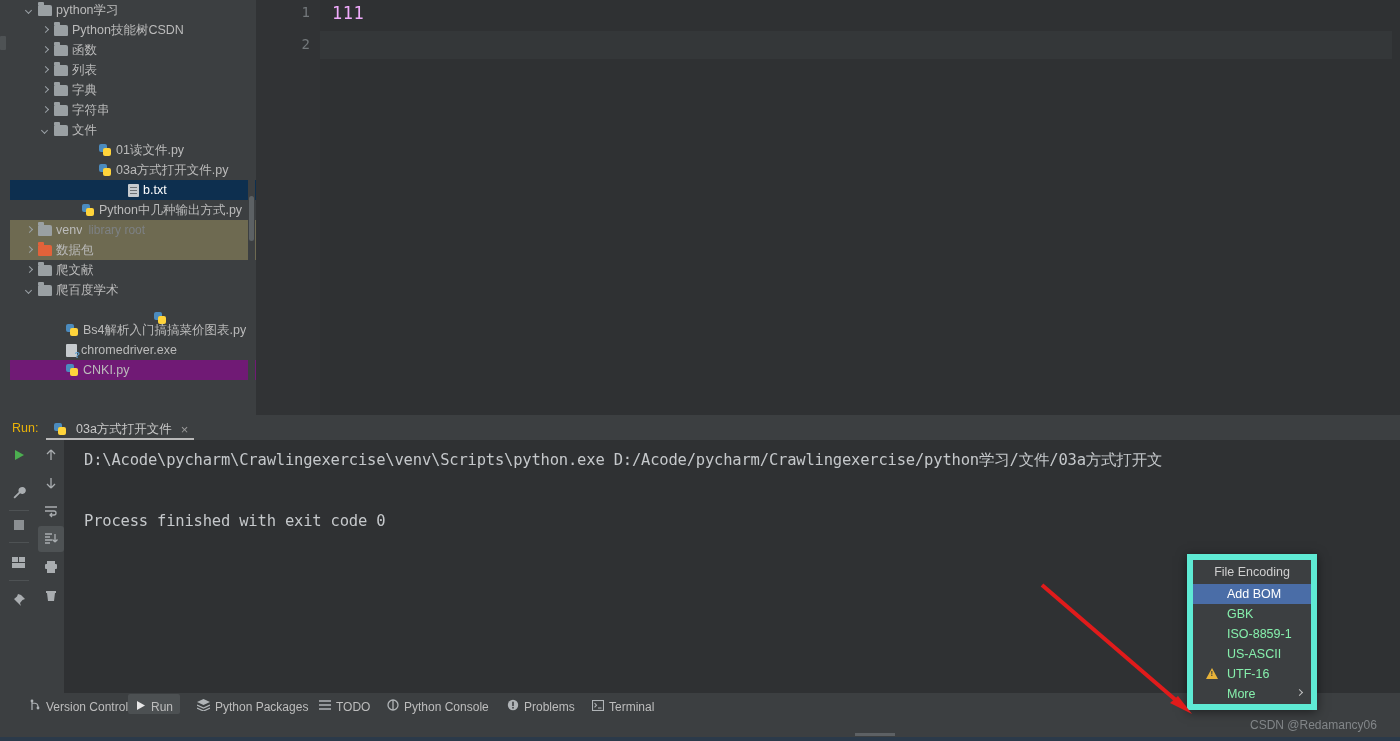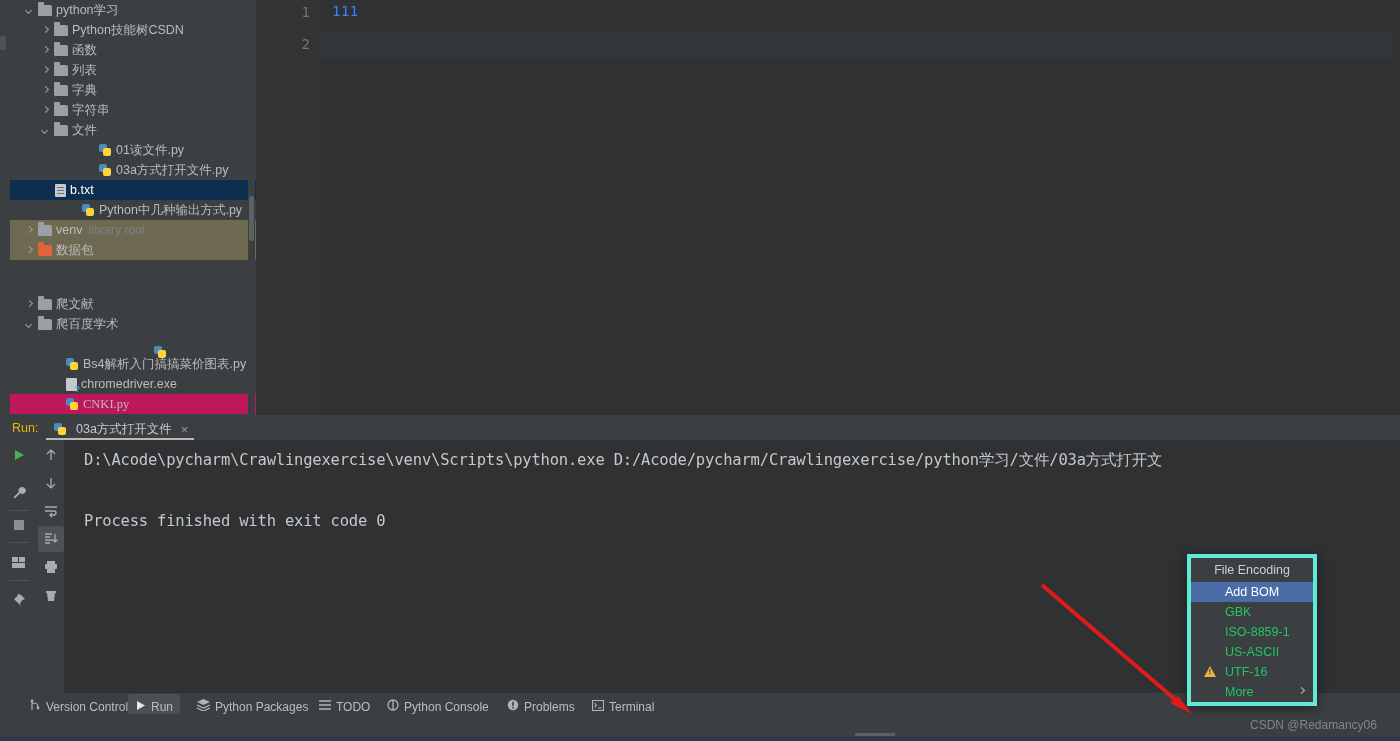--- a/index.html
+++ b/index.html
@@ -26,21 +26,21 @@
     position: absolute; left: 10px; top: 0; width: 246px; height: 419px;
     background: #3c3f41; overflow: hidden;
   }
   .tree-row {
     position: relative; height: 20px; display: flex; align-items: center;
     font-size: 12.5px; color: #bbbbbb; white-space: nowrap;
   }
   .tree-row.hoverbg { background: #43474a; }
   .tree-row.selected { background: #0d2f4f; color: #ffffff; }
   .tree-row.libhl { background: #6e6a51; }
-  .tree-row.cutoff { background: #be185d; font-family: Liberation Serif, serif; }
+  .tree-row.cutoff { background: #701a75; }
   .arrow {
     width: 11px; height: 11px; flex: 0 0 11px; margin-right: 3px;
     position: relative;
   }
   .arrow.right::before {
     content: ''; position: absolute; left: 3px; top: 2px;
     width: 4px; height: 4px; border-right: 1.4px solid #9aa0a6;
     border-bottom: 1.4px solid #9aa0a6; transform: rotate(-45deg);
   }
   .arrow.down::before {
@@ -117,22 +117,22 @@
     position: absolute; right: 10px; font-size: 14px; color: #73787b;
     font-family: "DejaVu Sans Mono", monospace;
   }
   .ln1 { top: 4px; }
   .ln2 { top: 36px; }
   .caretline {
     position: absolute; left: 64px; top: 31px; width: 1080px; height: 28px;
     background: #343739;
   }
   .code-text {
-    position: absolute; left: 76px; top: 3px; font-size: 14px;
-    color: #3b82f6; font-family: "DejaVu Sans Mono", monospace;
+    position: absolute; left: 76px; top: 3px; font-size: 17px;
+    color: #f0abfc; font-family: "DejaVu Sans Mono", monospace;
     letter-spacing: 0.5px;
   }
   .editor-right-edge {
     position: absolute; right: 0; top: 0; width: 8px; height: 415px;
     background: #2f3133;
   }
   .editor-bottom {
     position: absolute; left: 256px; top: 415px; width: 1144px; height: 4px;
     background: #3c3f41;
   }
@@ -209,30 +209,30 @@
     background: #2b3a4a;
   }
   .bottom-accent2 {
     position: absolute; left: 855px; top: 733px; width: 40px; height: 3px;
     background: #5d6164;
   }
 
   
   .popup {
     position: absolute; left: 1187px; top: 554px; width: 130px;
-    background: #3c3f41; border: 4px solid #5eead4;
+    background: #3c3f41; border: 6px solid #5eead4;
     box-shadow: 0 2px 10px rgba(0,0,0,0.5); z-index: 40;
   }
   .popup-title {
     height: 24px; display: flex; align-items: center; justify-content: center;
     font-size: 12.5px; color: #cfcfcf; background: #3c3f41;
   }
   .popup-item {
     height: 20px; display: flex; align-items: center;
-    padding-left: 34px; font-size: 12.5px; color: #22c55e;
+    padding-left: 34px; font-size: 12.5px; color: #86efac;
     position: relative;
   }
   .popup-item.highlight { background: #4a6da7; color: #ffffff; }
   .popup-warn-icon {
     position: absolute; left: 13px; top: 4px; width: 0; height: 0;
     border-left: 6px solid transparent; border-right: 6px solid transparent;
     border-bottom: 11px solid #e8b339;
   }
   .popup-warn-icon::after {
     content: '!'; position: absolute; left: -1.5px; top: 2px;
@@ -302,42 +302,42 @@
       <div class="tree-row " style="padding-left: 75px;">
         <span class="arrow"></span>
         <span class="ic"><span class="pyfile"><span class="b1"></span><span class="b2"></span></span></span>
         <span class="tree-label">01读文件.py</span>
       </div>
       <div class="tree-row " style="padding-left: 75px;">
         <span class="arrow"></span>
         <span class="ic"><span class="pyfile"><span class="b1"></span><span class="b2"></span></span></span>
         <span class="tree-label">03a方式打开文件.py</span>
       </div>
-      <div class="tree-row selected" style="padding-left: 31px;">
+      <div class="tree-row selected" style="padding-left: 104px;">
         <span class="arrow"></span>
         <span class="ic"><span class="txtfile"></span></span>
         <span class="tree-label">b.txt</span>
       </div>
       <div class="tree-row " style="padding-left: 58px;">
         <span class="arrow"></span>
         <span class="ic"><span class="pyfile"><span class="b1"></span><span class="b2"></span></span></span>
         <span class="tree-label">Python中几种输出方式.py</span>
       </div>
       <div class="tree-row libhl" style="padding-left: 14px;">
         <span class="arrow right"></span>
         <span class="ic"><span class="folder"></span></span>
         <span class="tree-label">venv</span>
         <span class="tree-sub">library root</span>
       </div>
       <div class="tree-row libhl" style="padding-left: 14px;">
         <span class="arrow right"></span>
         <span class="ic"><span class="folder orange"></span></span>
         <span class="tree-label">数据包</span>
       </div>
-      <div class="tree-row " style="padding-left: 14px; margin-top: 34px;">
+      <div class="tree-row " style="padding-left: 14px;">
         <span class="arrow right"></span>
         <span class="ic"><span class="folder"></span></span>
         <span class="tree-label">爬文献</span>
       </div>
       <div class="tree-row " style="padding-left: 14px;">
         <span class="arrow down"></span>
         <span class="ic"><span class="folder"></span></span>
         <span class="tree-label">爬百度学术</span>
       </div>
       <div class="tree-row " style="padding-left: 58px; flex-direction: column;">

